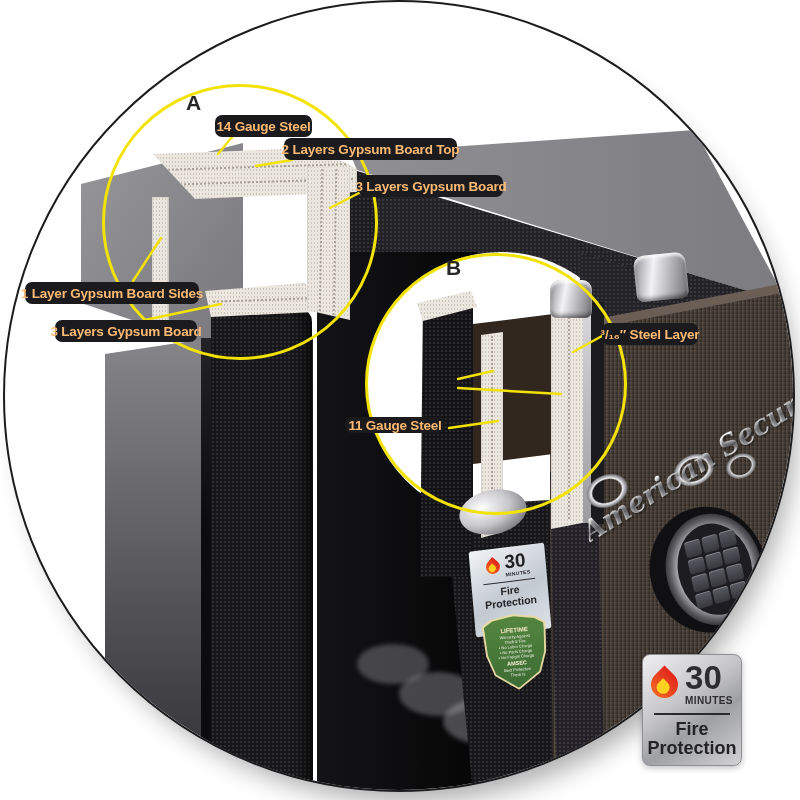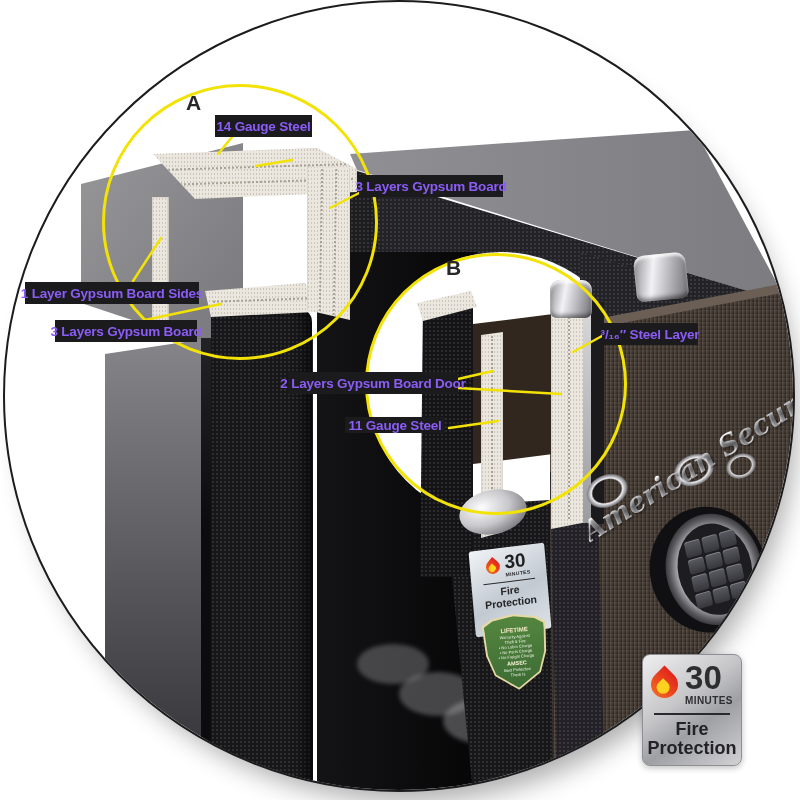--- a/index.html
+++ b/index.html
@@ -16,22 +16,22 @@
   .gypsum{background-color:#ebe7df;
           background-image:radial-gradient(circle, rgba(90,85,70,.22) 0 .6px, transparent 1px);
           background-size:3px 4px;box-shadow:inset 0 0 0 1px rgba(0,0,0,.07);}
   .gline-h{position:absolute;border-top:2px dotted #a6a193;}
   .gline-v{position:absolute;border-left:2px dotted #a6a193;}
   .chrome-cyl{background:linear-gradient(100deg,#8e8e93,#f2f2f5 35%,#bfbfc4 60%,#6f6f74);
               border-radius:10px 10px 7px 7px;box-shadow:inset 0 3px 3px rgba(255,255,255,.8), inset 0 -3px 4px rgba(0,0,0,.45);}
   .ring{background:radial-gradient(closest-side, rgba(0,0,0,0) 52%, #ededf0 58%, #87878c 72%, rgba(0,0,0,0) 78%);
         border-radius:50%;}
   
-  .lbl{position:absolute;background:#1b1b1d;color:#8b5cf6;font-weight:bold;font-size:13.5px;
-       display:flex;align-items:center;justify-content:center;border-radius:0;
+  .lbl{position:absolute;background:#1b1b1d;color:#fdba74;font-weight:bold;font-size:13.5px;
+       display:flex;align-items:center;justify-content:center;border-radius:7px;
        white-space:nowrap;letter-spacing:-0.2px;z-index:30;}
   .marker{position:absolute;font-size:21px;font-weight:bold;color:#28282a;z-index:25;}
   .yring{position:absolute;border:3.5px solid #f2e206;border-radius:50%;box-sizing:border-box;z-index:20;}
   
   .flame{position:relative;background:linear-gradient(#e1251b,#f26522);
          border-radius:0 50% 50% 50%;transform:rotate(45deg);}
   .flame .inner{position:absolute;background:#ffd21f;border-radius:0 50% 50% 50%;}
   
   .badge{position:absolute;left:642px;top:654px;width:100px;height:112px;z-index:40;
          background:linear-gradient(145deg,#efeff1 0%,#c6c6c9 40%,#9fa0a4 62%,#d2d2d5 100%);
@@ -239,25 +239,25 @@
       <line x1="133" y1="281" x2="161" y2="238"></line>
       <line x1="145" y1="320" x2="221" y2="304"></line>
       <line x1="602" y1="336" x2="573" y2="352"></line>
       <line x1="458" y1="379" x2="493" y2="371"></line>
       <line x1="458" y1="388" x2="561" y2="394"></line>
       <line x1="449" y1="428" x2="498" y2="421"></line>
     </g>
   </svg>
 
   <div class="lbl" style="left:215px;top:115px;width:97px;height:22px;">14 Gauge Steel</div>
+  <div class="lbl" style="left:284px;top:138px;width:173px;height:22px;">2 Layers Gypsum Board Top</div>
   <div class="lbl" style="left:359px;top:175px;width:144px;height:22px;">3 Layers Gypsum Board</div>
   <div class="lbl" style="left:3px;top:282px;width:174px;height:22px;margin-left:22px;">1 Layer Gypsum Board Sides</div>
   <div class="lbl" style="left:55px;top:320px;width:142px;height:22px;">3 Layers Gypsum Board</div>
   <div class="lbl" style="left:602px;top:323px;width:96px;height:22px;">³/₁₆″ Steel Layer</div>
-  <div class="lbl" style="left:288px;top:372px;width:170px;height:22px;">2 Layers Gypsum Board Door</div>
   <div class="lbl" style="left:345px;top:417px;width:100px;height:16px;">11 Gauge Steel</div>
 
   <div class="badge">
     <div class="toprow">
       <div class="flame" style="width:27px;height:27px;">
         <div class="inner" style="left:8px;top:10px;width:13px;height:13px;"></div>
       </div>
       <div>
         <div class="num">30</div>
         <div class="unit">MINUTES</div>

